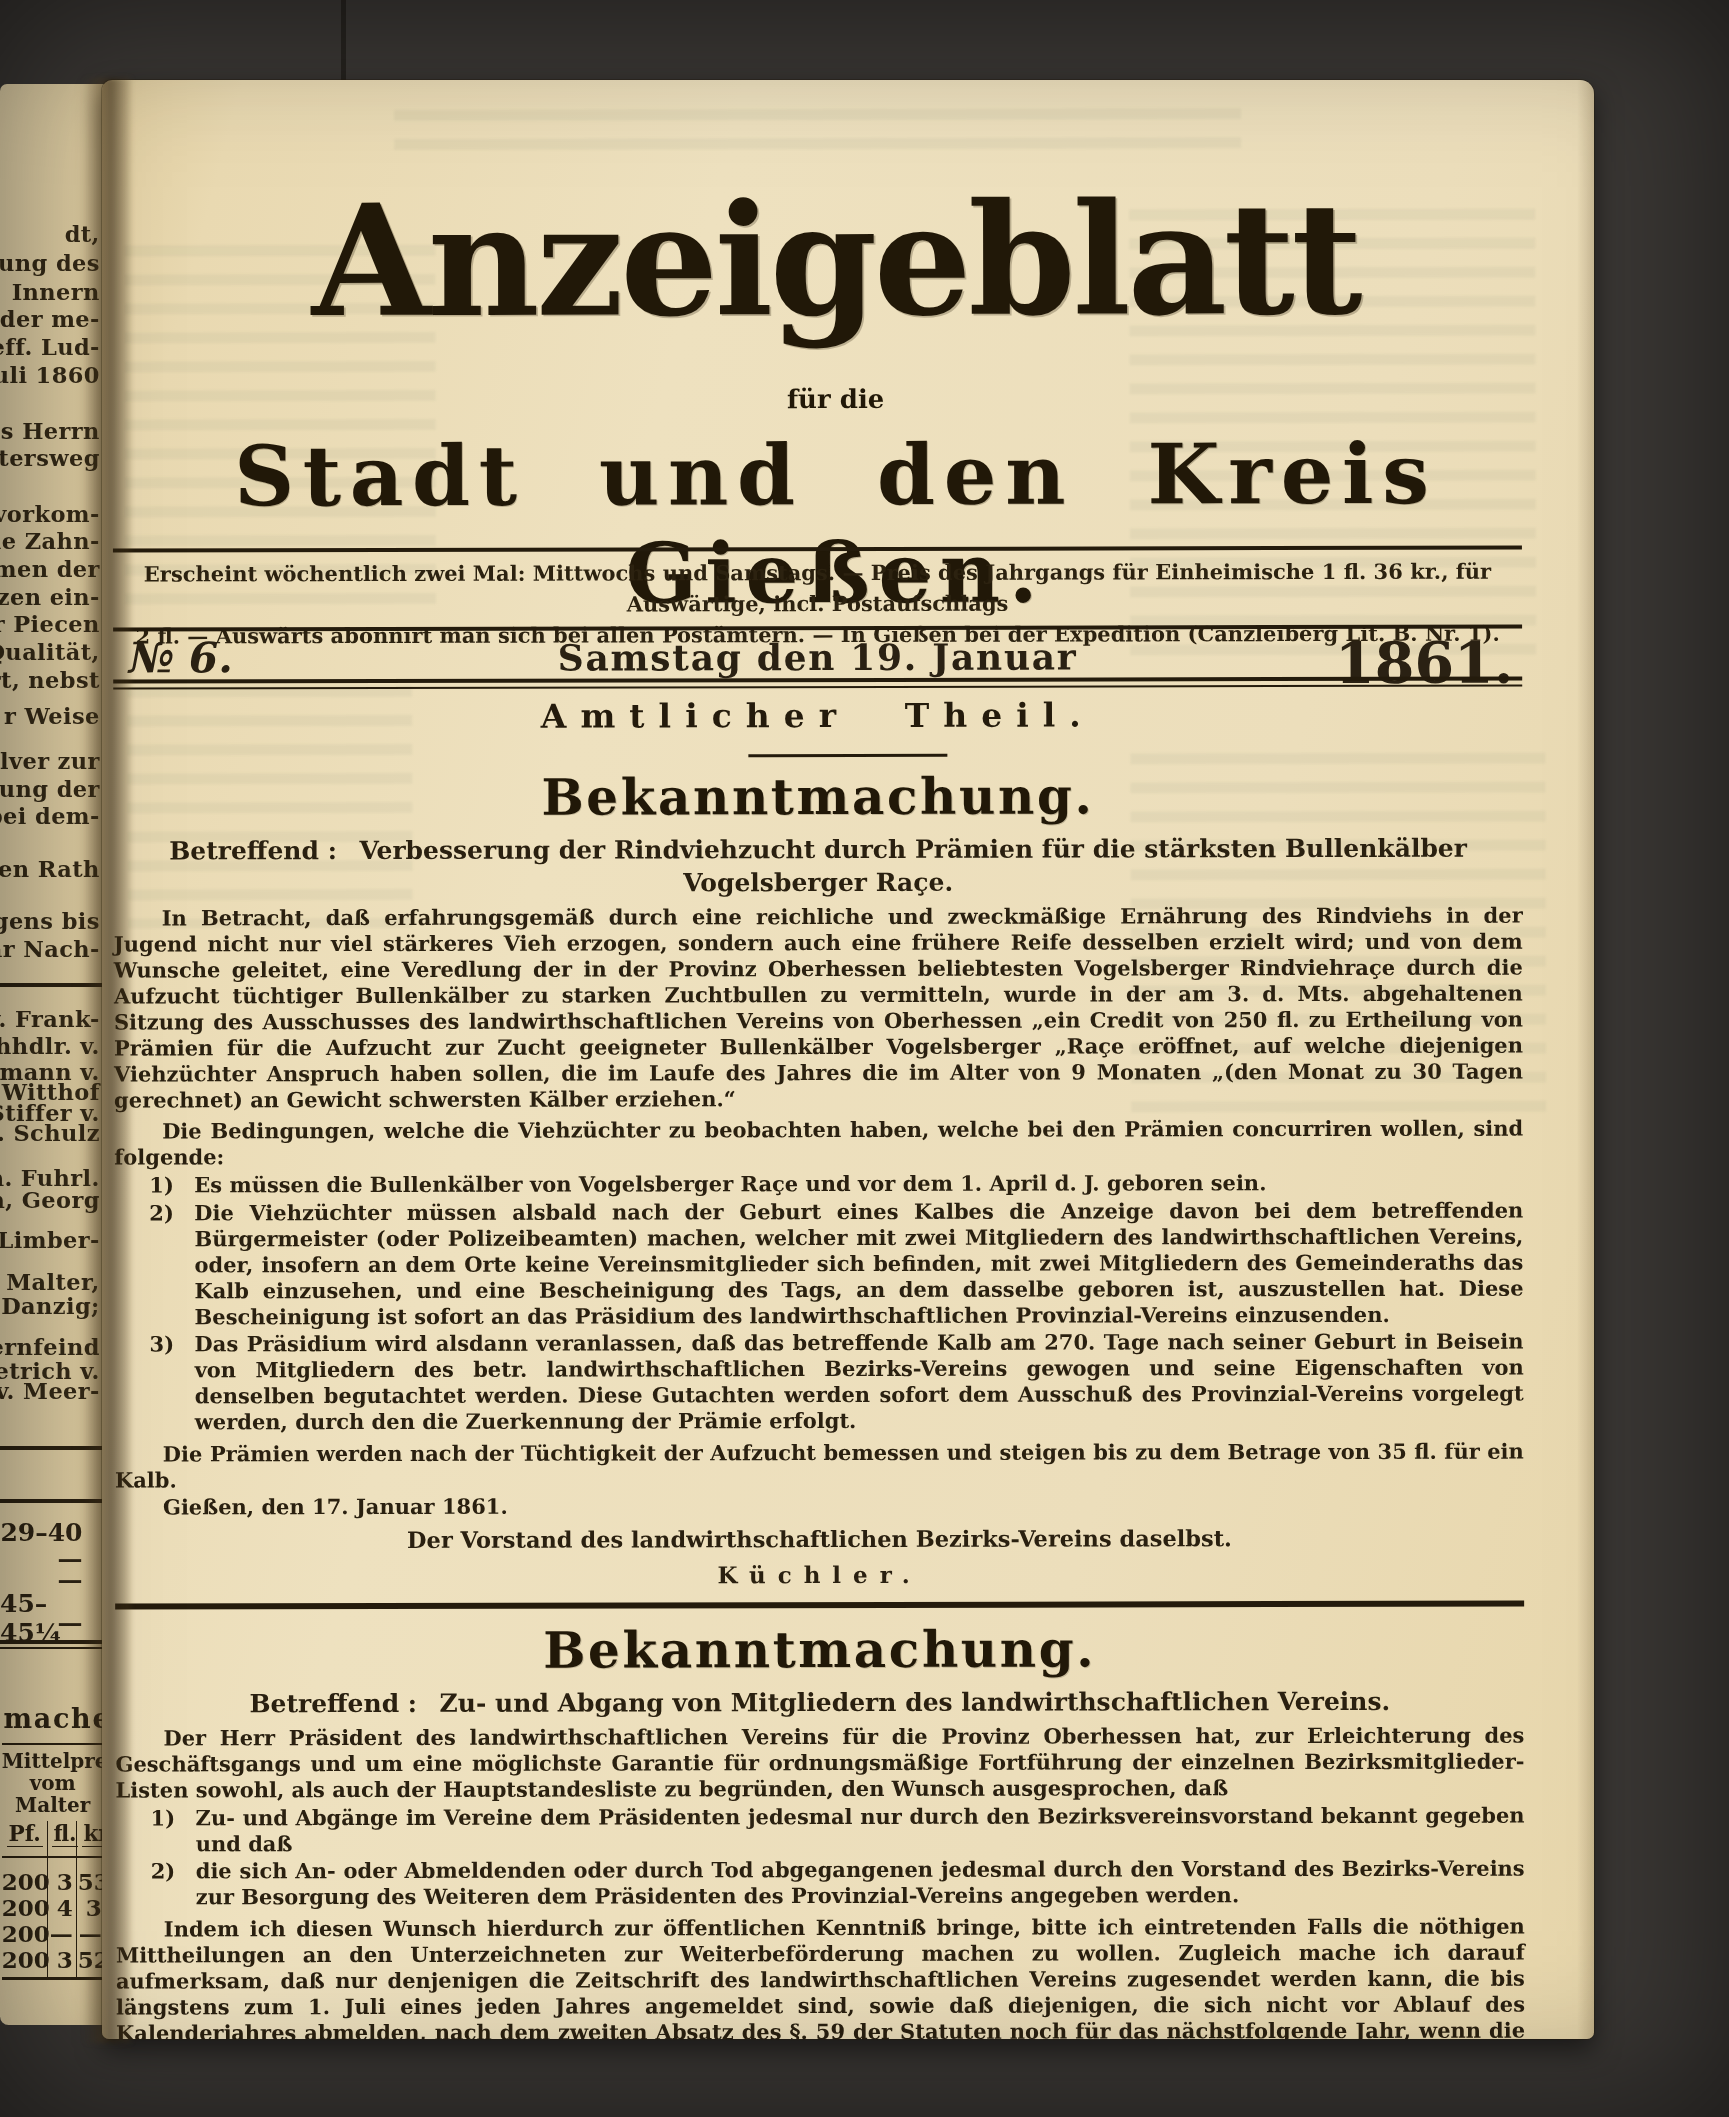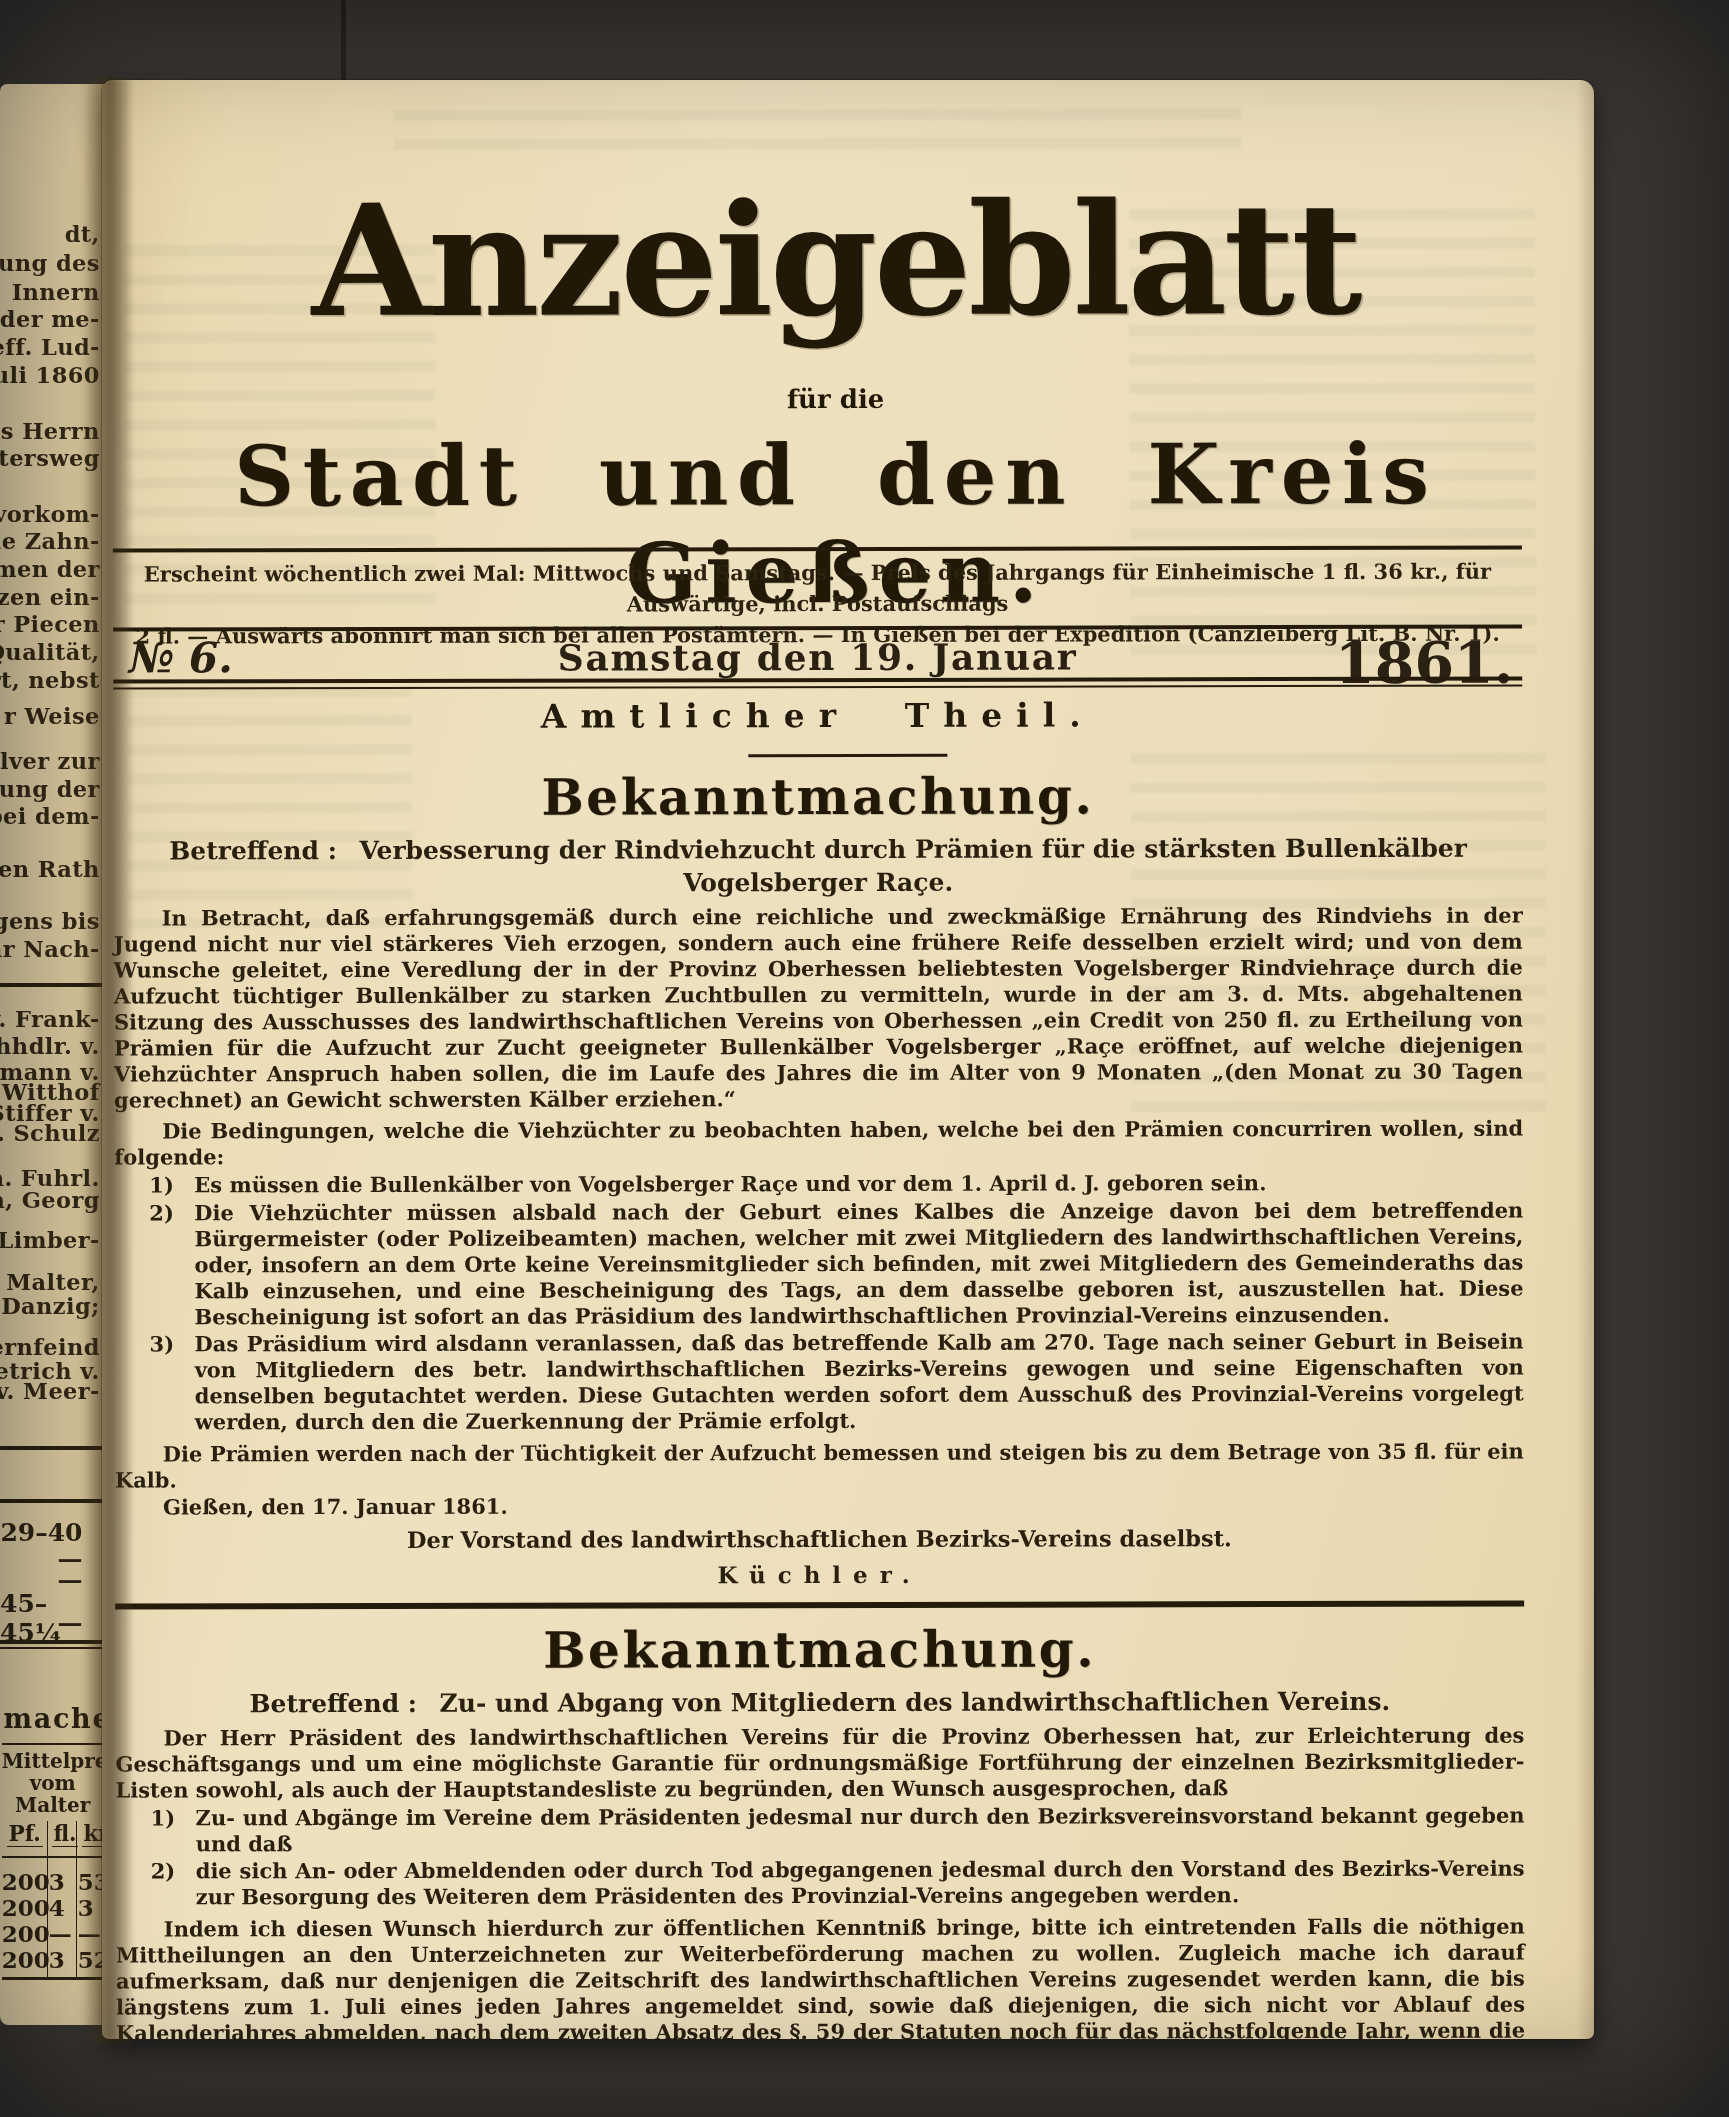--- a/index.html
+++ b/index.html
@@ -23,21 +23,21 @@
     font-size:22.5px;color:#352a17;letter-spacing:0.4px;}
   .lp-rule{position:absolute;left:0;right:0;background:#2c2212;}
   .lp-price{position:absolute;right:22.5px;font-weight:bold;font-size:25px;color:#2e2414;}
   .lp-head{position:absolute;left:3.5px;font-weight:bold;font-size:27px;color:#2e2414;letter-spacing:1.7px;}
   .lp-table{position:absolute;left:1.7px;top:1659px;width:102px;height:232px;
     border-top:2.6px solid #2c2212;border-bottom:3.5px solid #2c2212;font-weight:bold;color:#2e2414;}
   .lp-th{position:absolute;left:0;right:0;text-align:center;font-size:20px;}
   .lp-cols{position:absolute;left:0;right:0;top:76px;height:35px;border-bottom:2.6px double #2c2212;}
   .lp-col-label{position:absolute;font-size:21.6px;border-bottom:1.7px solid #2c2212;padding:0 1.7px;}
   .lp-sep{position:absolute;top:76px;bottom:0;width:1.7px;background:#2c2212;}
-  .lp-cell{position:absolute;font-size:23px;text-align:left;}
+  .lp-cell{position:absolute;font-size:23px;text-align:right;}
 
   
   .gutter{position:absolute;left:83px;top:78px;width:48px;height:1965px;pointer-events:none;z-index:5;
     background:linear-gradient(90deg,rgba(60,44,20,0) 0%,rgba(72,54,26,.40) 40%,rgba(45,32,14,.52) 58%,rgba(95,74,40,.18) 100%);
     filter:blur(2.6px);}
 
   
   .page-main{
     position:absolute;left:102px;top:80px;width:1492px;height:1959px;
     background:linear-gradient(105deg,#e0cd9f 0%,#e9d9b1 7%,#eee1bf 32%,#ecdebb 68%,#e7d6ab 100%);

